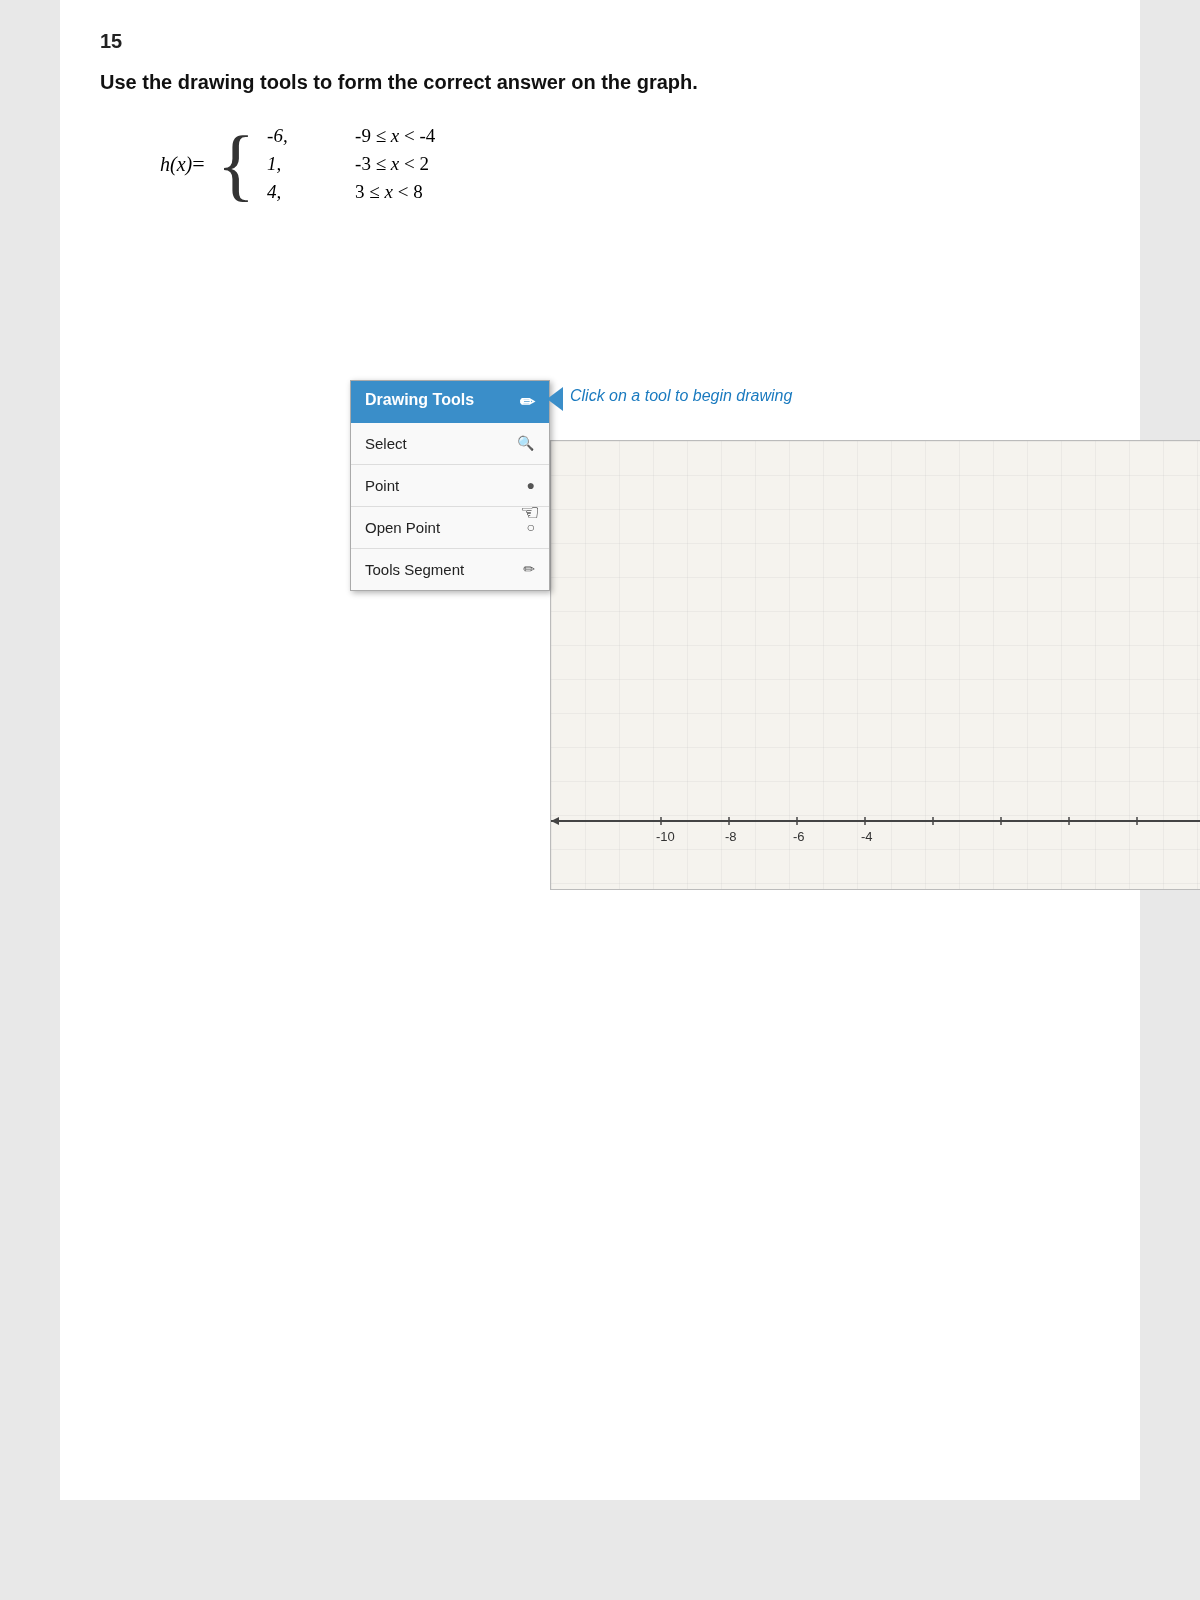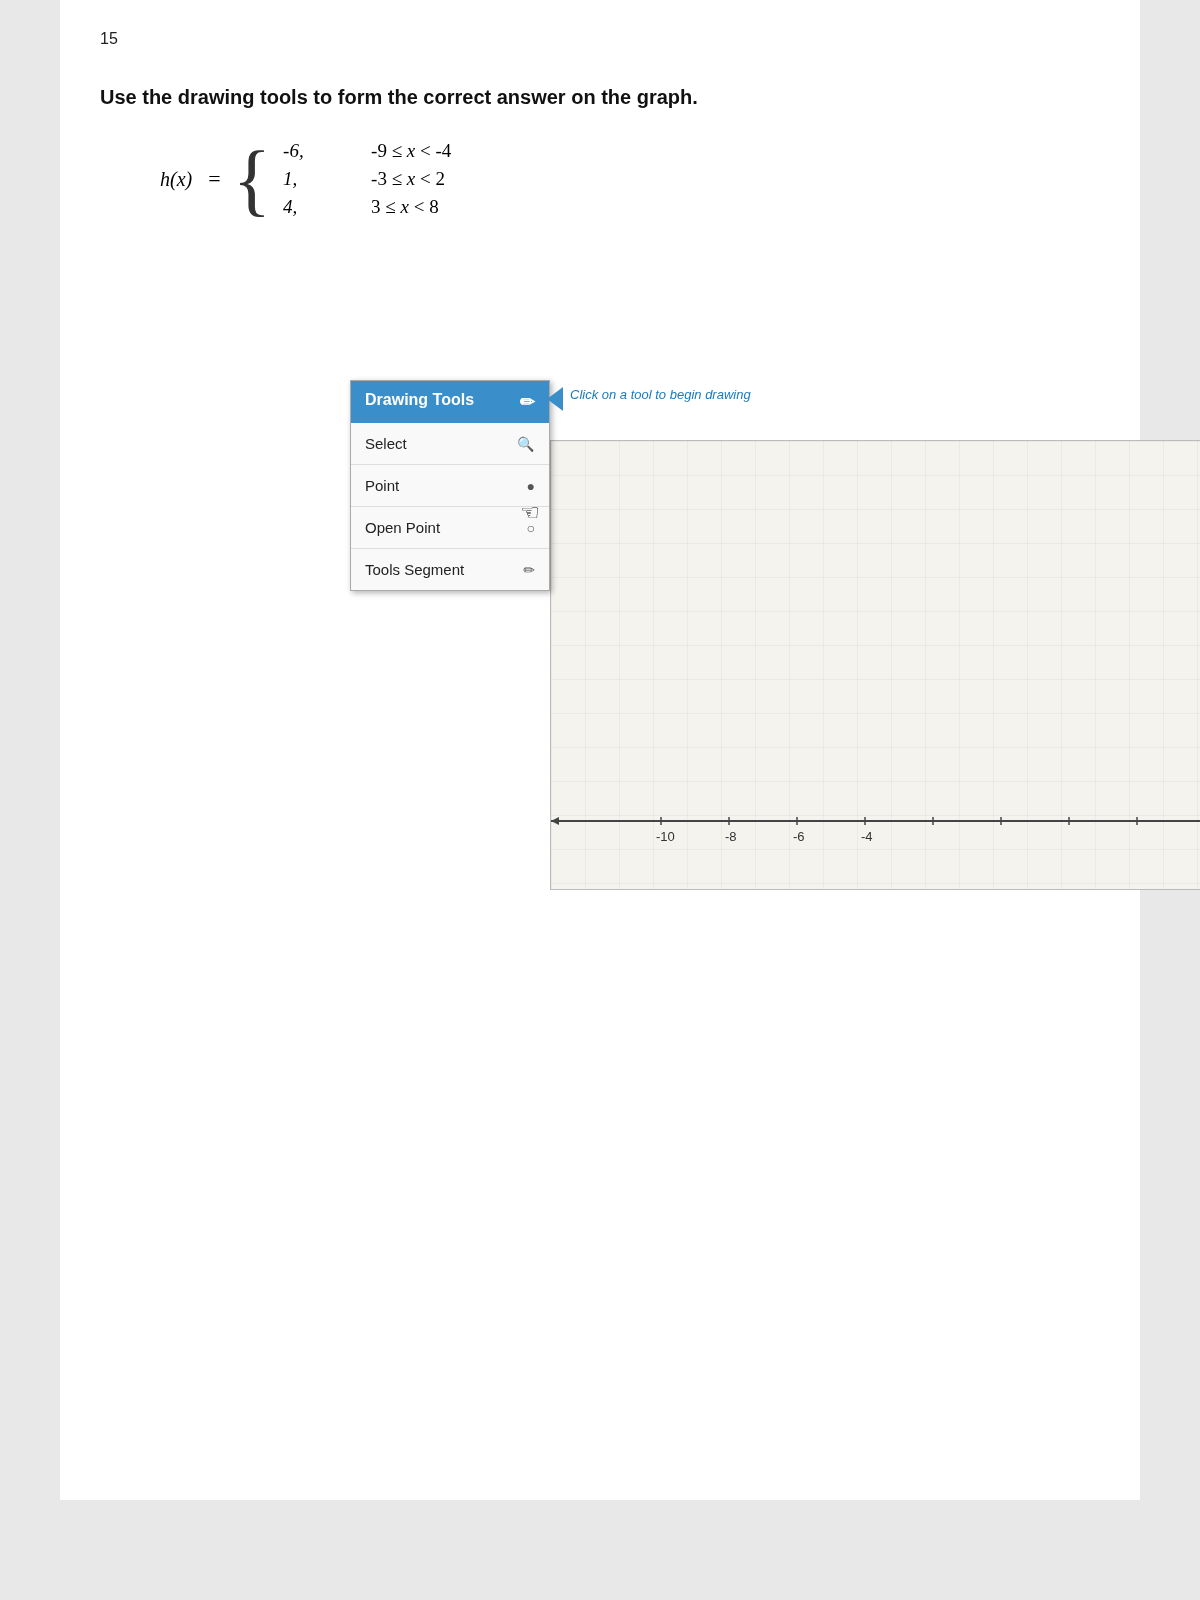--- a/index.html
+++ b/index.html
@@ -21,25 +21,25 @@
 
     .white-area {
       background: #ffffff;
       margin: 0 60px;
       padding: 30px 40px;
       position: relative;
       min-height: 1500px;
     }
 
     .question-number {
-      font-size: 16px;
-      font-weight: normal;
+      font-size: 20px;
+      font-weight: bold;
       font-family: Arial, sans-serif;
       color: #222;
-      margin-bottom: 38px;
+      margin-bottom: 18px;
     }
 
     .instruction-bold {
       font-size: 20px;
       font-weight: bold;
       font-family: Arial, sans-serif;
       color: #111;
       margin-bottom: 30px;
     }
 
@@ -53,21 +53,20 @@
     .function-container {
       display: flex;
       align-items: center;
       margin: 20px 0 40px 60px;
       font-size: 20px;
       font-family: 'Times New Roman', Times, serif;
     }
 
     .func-label {
       font-size: 20px;
-      margin-right: 16px;
       font-style: italic;
     }
 
     .equals-sign {
       font-size: 22px;
       margin-right: 12px;
     }
 
     .brace {
       font-size: 80px;
@@ -124,21 +123,21 @@
       justify-content: space-between;
     }
 
     .header-icon {
       font-size: 18px;
       color: white;
     }
 
     .tool-item {
       display: flex;
-      align-items: flex-end;
+      align-items: flex-start;
       justify-content: space-between;
       padding: 12px 14px;
       border-bottom: 1px solid #ddd;
       cursor: pointer;
       font-family: Arial, sans-serif;
       font-size: 15px;
       color: #222;
       background: #f9f9f9;
     }
 
@@ -226,21 +225,21 @@
       <div class="tool-item">
         <span>Tools Segment</span>
         <span class="tool-icon">✏</span>
       </div>
     </div>
 
     <div style="position:absolute; top:387px; left:487px; z-index:12;">
       <div style="width:0;height:0;border-top:12px solid transparent;border-bottom:12px solid transparent;border-right:16px solid #3a8ec9;"></div>
     </div>
 
-    <div style="position:absolute; top:387px; left:510px; font-family:Arial,sans-serif; font-size:13px; color:#1a7abf; font-style:italic;">Click on a tool to begin drawing</div>
+    <div style="position:absolute; top:387px; left:510px; font-family:Arial,sans-serif; font-size:16px; color:#1a7abf; font-style:italic;">Click on a tool to begin drawing</div>
 
     <div class="graph-container">
       <svg class="grid-svg" width="680" height="450">
 
         <defs>
           <pattern id="smallGrid" width="34" height="34" patternUnits="userSpaceOnUse">
             <path d="M 34 0 L 0 0 0 34" fill="none" stroke="#ccc" stroke-width="0.5"></path>
           </pattern>
           <pattern id="grid" width="68" height="68" patternUnits="userSpaceOnUse">
             <rect width="68" height="68" fill="url(#smallGrid)"></rect>

